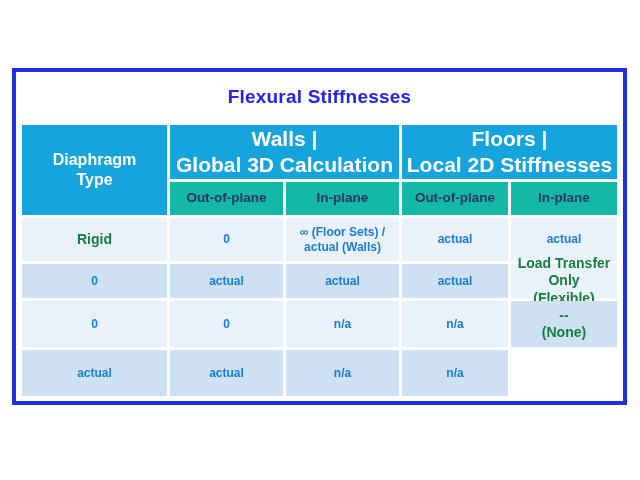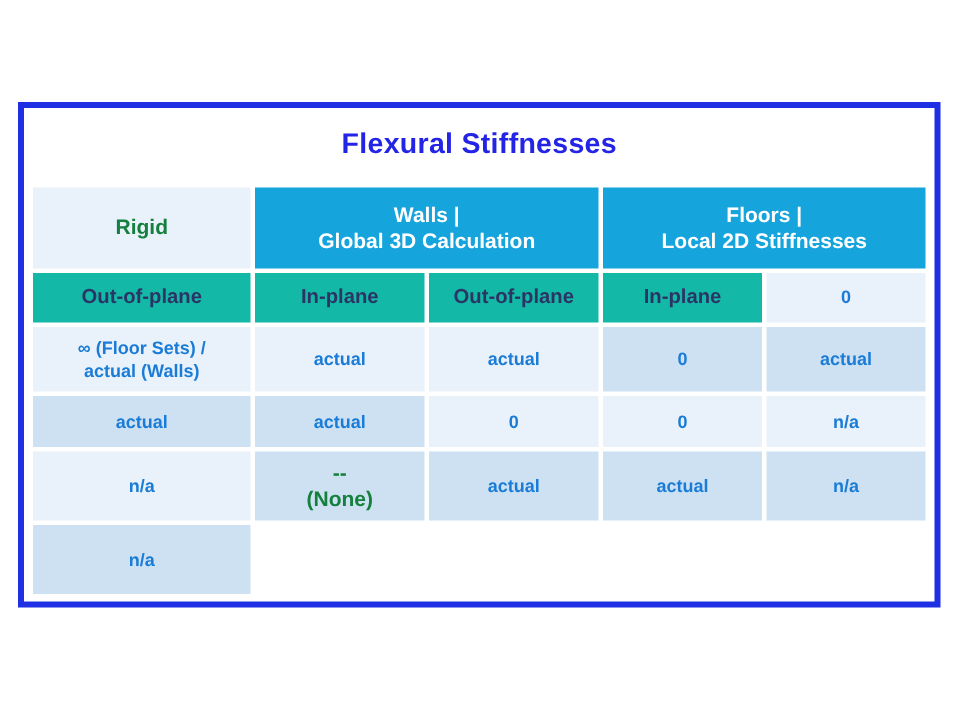--- a/index.html
+++ b/index.html
@@ -59,21 +59,21 @@
     background: #16A4DD;
     color: #ffffff;
     font-weight: bold;
     font-size: 16px;
   }
   .group {
     grid-row: 1;
     background: #16A4DD;
     color: #ffffff;
     font-weight: bold;
-    font-size: 14px;
+    font-size: 21px;
   }
   .g1 { grid-column: 2 / span 2; }
   .g2 { grid-column: 4 / span 2; }
   .sub {
     grid-row: 2;
     background: #14b8a6;
     color: #2A3566;
     font-weight: bold;
     font-size: 13.5px;
   }
@@ -93,20 +93,22 @@
 </head>
 <body>
 
 <div class="canvas">
   <div class="frame">
 
     <div class="title">Flexural Stiffnesses</div>
 
     <div class="grid">
 
+      <div class="cell corner">Diaphragm
+Type</div>
       <div class="cell group g1">Walls |
 Global 3D Calculation</div>
       <div class="cell group g2">Floors |
 Local 2D Stiffnesses</div>
 
       <div class="cell sub">Out-of-plane</div>
       <div class="cell sub">In-plane</div>
       <div class="cell sub">Out-of-plane</div>
       <div class="cell sub">In-plane</div>
 
@@ -115,20 +117,22 @@
       <div class="cell val light">∞ (Floor Sets) /
 actual (Walls)</div>
       <div class="cell val light">actual</div>
       <div class="cell val light">actual</div>
 
       <div class="cell val dark">0</div>
       <div class="cell val dark">actual</div>
       <div class="cell val dark">actual</div>
       <div class="cell val dark">actual</div>
 
+      <div class="cell rowlabel light">Load Transfer Only
+(Flexible)</div>
       <div class="cell val light">0</div>
       <div class="cell val light">0</div>
       <div class="cell val light">n/a</div>
       <div class="cell val light">n/a</div>
 
       <div class="cell rowlabel dark">--
 (None)</div>
       <div class="cell val dark">actual</div>
       <div class="cell val dark">actual</div>
       <div class="cell val dark">n/a</div>

